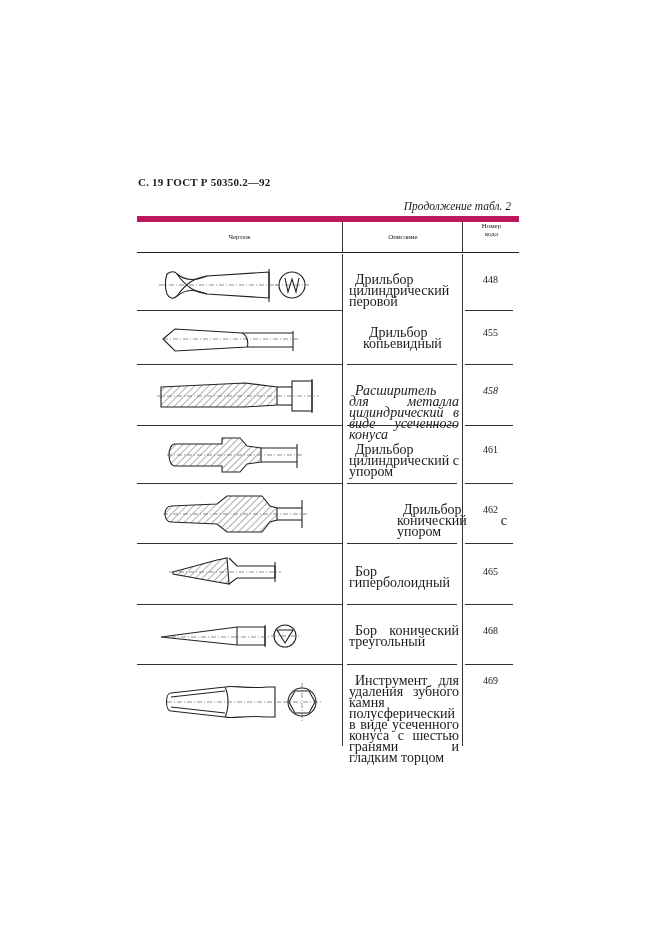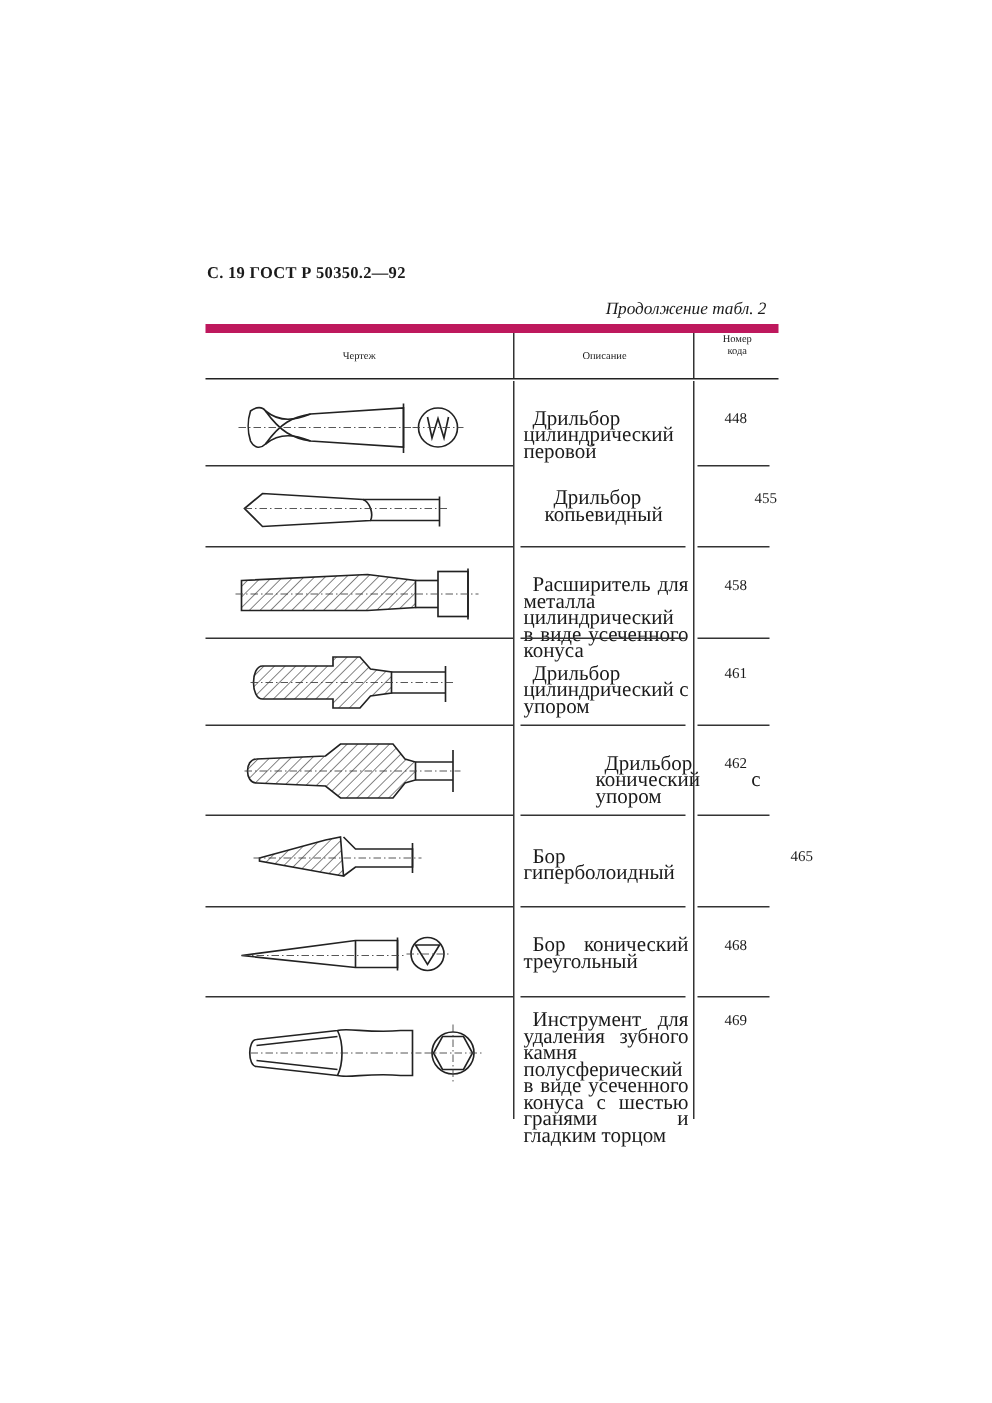--- a/index.html
+++ b/index.html
@@ -71,27 +71,27 @@
     <div class="draw">
       <svg width="205" height="54">
         <path class="o" d="M26,28 L38,18 L105,22 C110,24 112,32 110,36 L38,40 Z"></path>
         <line class="o" x1="105" y1="22" x2="156" y2="22"></line>
         <line class="o" x1="110" y1="36" x2="156" y2="36"></line>
         <line class="o" x1="156" y1="20" x2="156" y2="40"></line>
         <line class="c" x1="26" y1="28" x2="162" y2="28"></line>
       </svg>
     </div>
     <div class="desc" style="top:16px; text-indent:6px;margin-left:14px;">Дрильбор копьевидный</div>
-    <div class="code" style="top:16px;padding-left:20px;">455</div>
+    <div class="code" style="top:16px;">455</div>
     <div class="hline" style="left:0; width:205px; top:53px;"></div>
     <div class="hline" style="left:210px; width:110px; top:53px;"></div>
     <div class="hline" style="left:328px; width:48px; top:53px;"></div>
   </div>
 
-  <div class="row" style="top:143px; height:61px;">
+  <div class="row" style="top:143px; height:61px;font-style:italic;">
     <div class="draw">
       <svg width="205" height="61">
         <path class="h" d="M24,22 L108,18 L140,22 L140,40 L108,42 L24,42 Z"></path>
         <line class="o" x1="140" y1="22" x2="155" y2="22"></line>
         <line class="o" x1="140" y1="40" x2="155" y2="40"></line>
         <rect class="o" x="155" y="16" width="20" height="30"></rect>
         <line class="o" x1="175" y1="14" x2="175" y2="48"></line>
         <line class="c" x1="20" y1="31" x2="182" y2="31"></line>
       </svg>
     </div>
@@ -139,21 +139,21 @@
   <div class="row" style="top:322px; height:61px;">
     <div class="draw">
       <svg width="205" height="61">
         <path class="h" d="M36,28 L80,16 L90,14 L92,40 L80,38 L36,30 Z"></path>
         <path class="o" d="M92,14 L100,22 L138,22 L138,34 L100,34 L92,40"></path>
         <line class="o" x1="138" y1="18" x2="138" y2="38"></line>
         <line class="c" x1="32" y1="28" x2="144" y2="28"></line>
       </svg>
     </div>
     <div class="desc" style="top:22px;">Бор гиперболоидный</div>
-    <div class="code" style="top:22px;padding-left:44px;">465</div>
+    <div class="code" style="top:22px;">465</div>
     <div class="hline" style="left:0; width:205px; top:60px;"></div>
     <div class="hline" style="left:210px; width:110px; top:60px;"></div>
     <div class="hline" style="left:328px; width:48px; top:60px;"></div>
   </div>
 
   <div class="row" style="top:383px; height:60px;">
     <div class="draw">
       <svg width="205" height="60">
         <path class="o" d="M24,32 L100,22 L128,22 L128,40 L100,40 Z"></path>
         <line class="o" x1="100" y1="22" x2="100" y2="40"></line>

